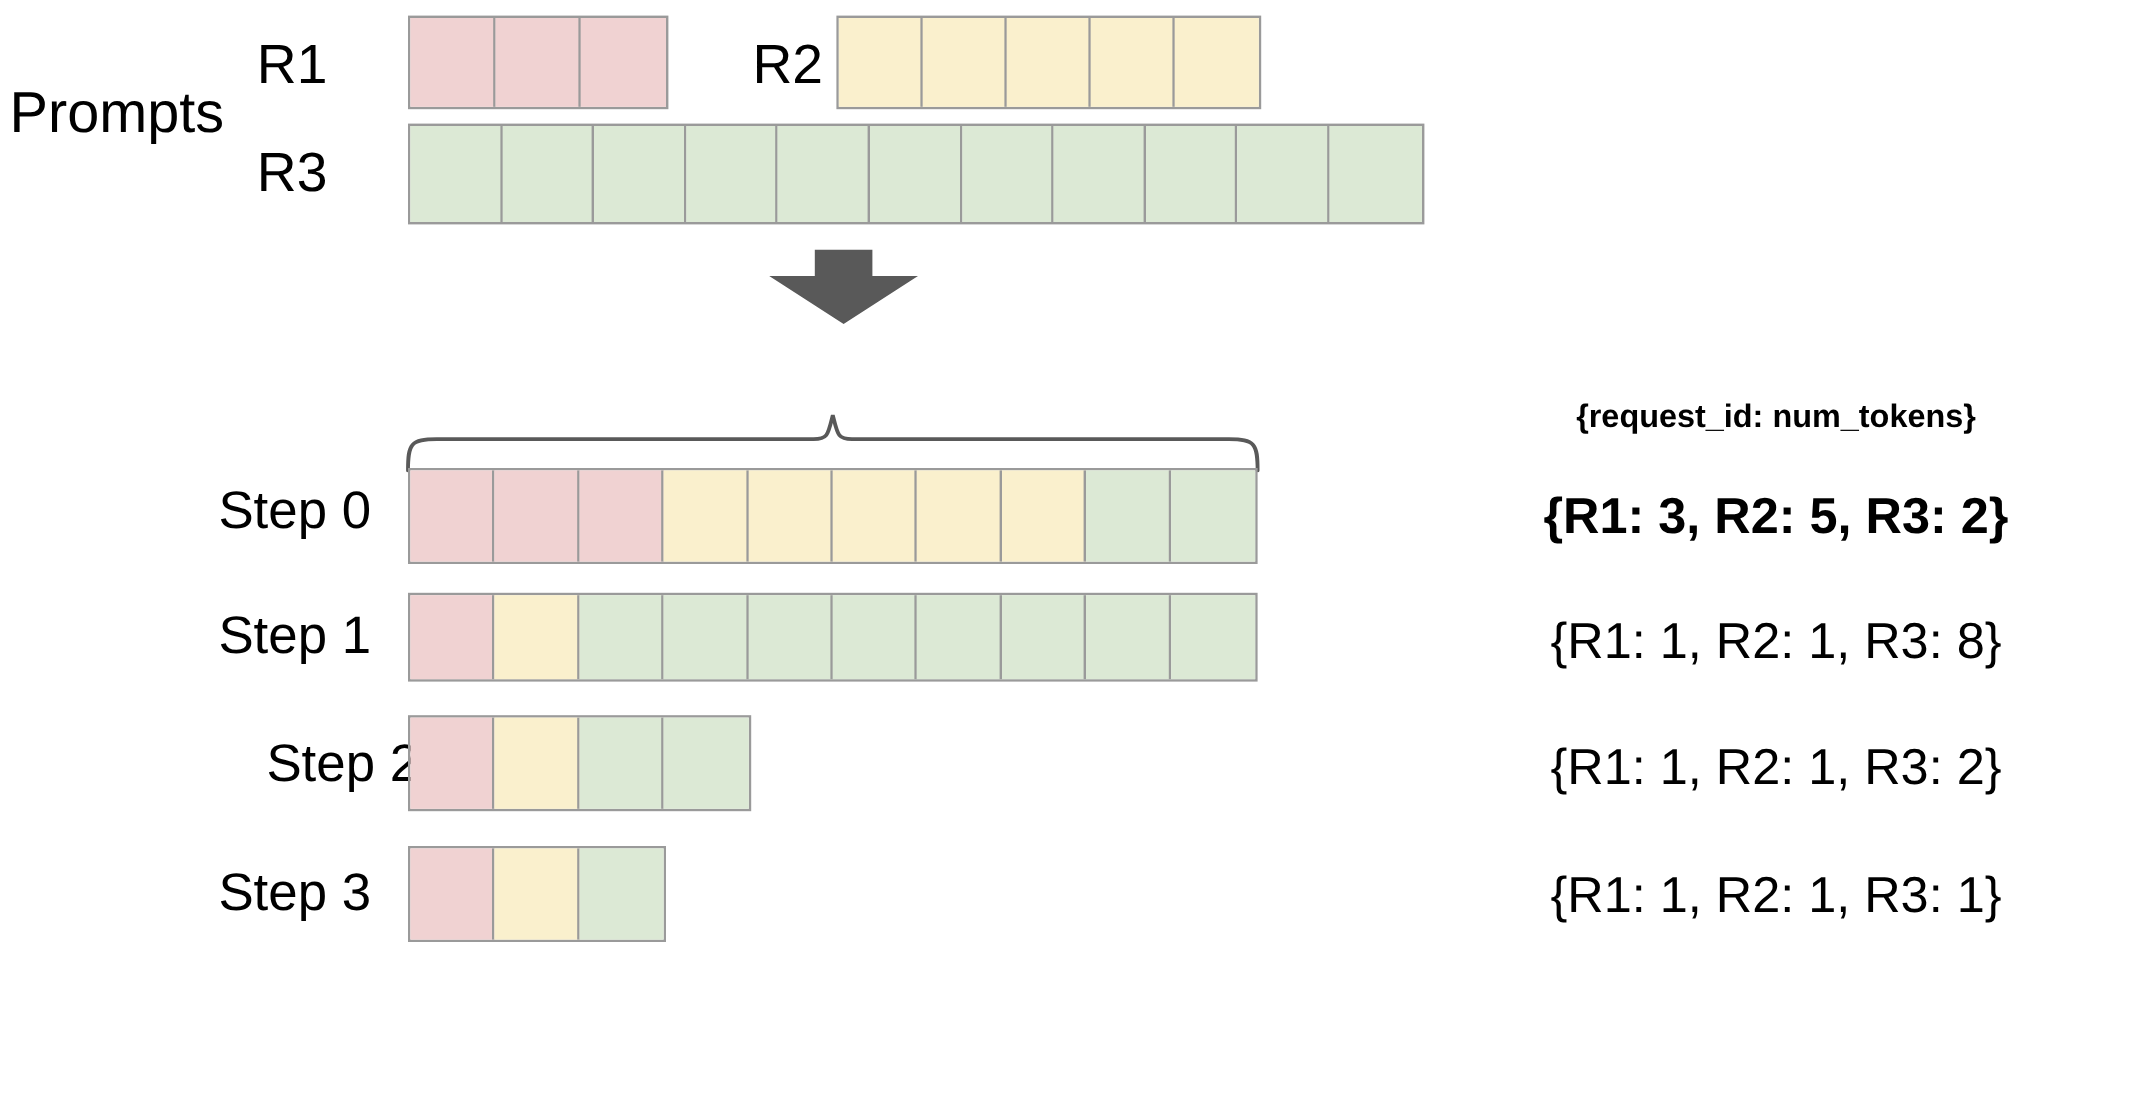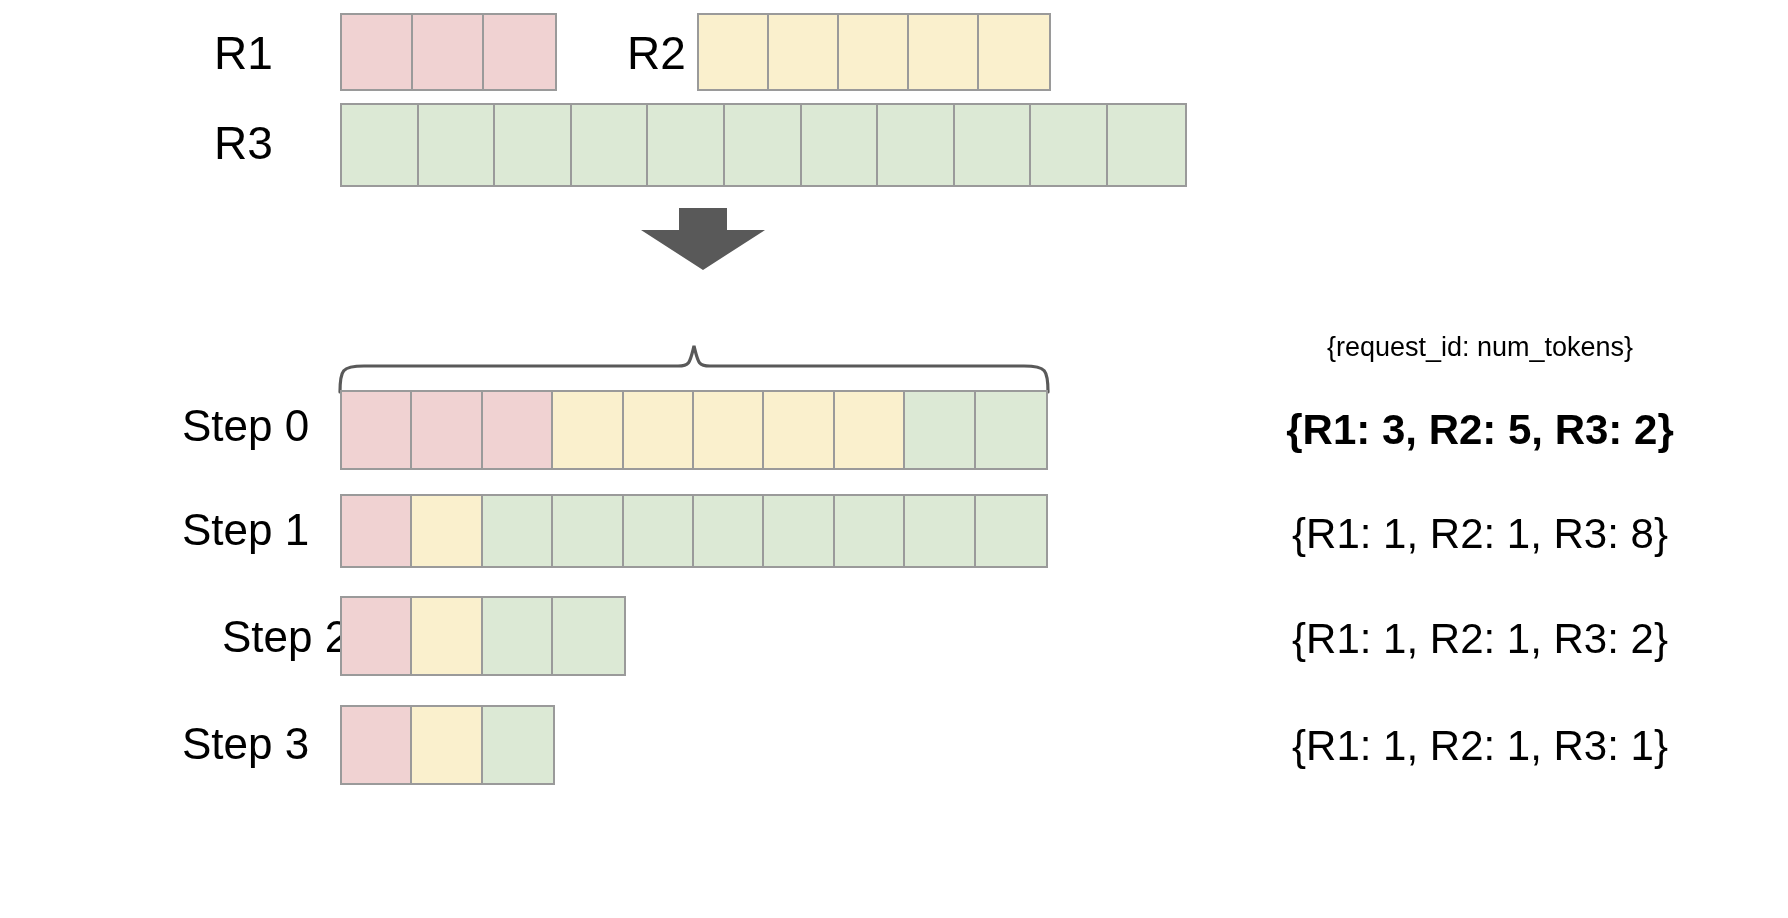--- a/index.html
+++ b/index.html
@@ -87,20 +87,21 @@
     white-space: pre;
   }
   .sched-sub {
     font-size: 27px;
     position: absolute;
     left: 1180px;
     top: 332px;
     width: 600px;
     text-align: center;
     white-space: pre;
+    font-weight: bold;
   }
   .sched-line {
     font-size: 42px;
     position: absolute;
     left: 1180px;
     width: 600px;
     text-align: center;
     white-space: pre;
   }
 
@@ -110,20 +111,21 @@
     left: 386px;
     top: 285px;
     white-space: pre;
   }
 </style>
 </head>
 <body>
 
 <div class="stage">
 
+  <div class="lbl prompts-label">Prompts</div>
 
   <div class="lbl row-label" style="left:214px; top:30px;">R1</div>
 
   <div class="tokenrow" id="prompt-row-r1" style="left:340px; top:13px; height:74px;">
       <div class="cell c-pink" style="width: 71px;"></div>
       <div class="cell c-pink" style="width: 71px;"></div>
       <div class="cell c-pink" style="width: 71px;"></div>
     </div>
 
   <div class="lbl row-label" style="left:627px; top:30px;">R2</div>

